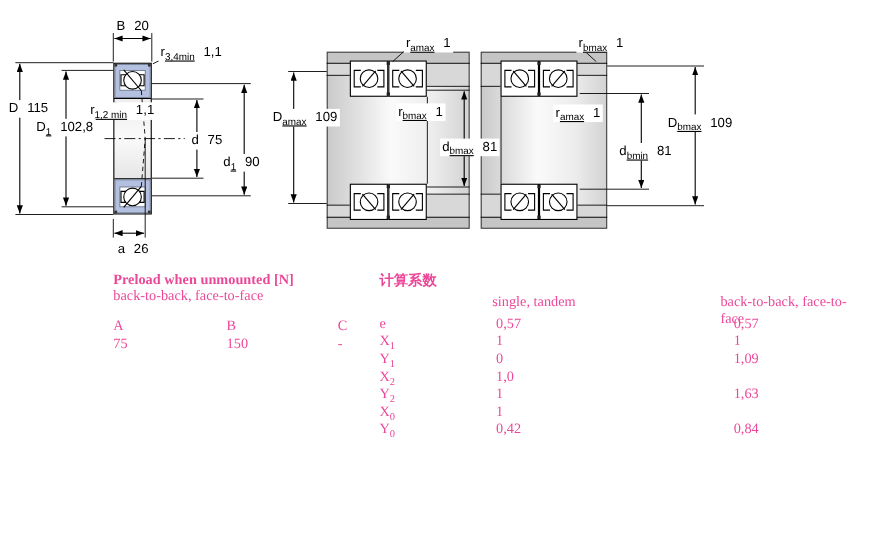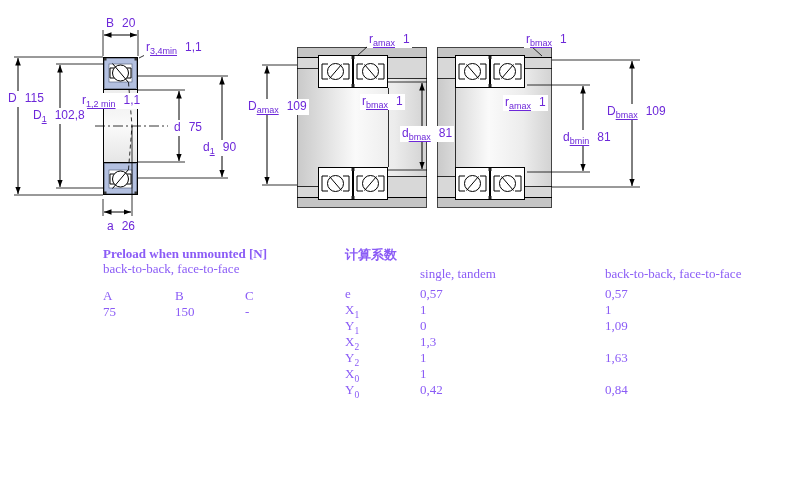--- a/index.html
+++ b/index.html
@@ -1,26 +1,26 @@
 <!DOCTYPE html>
 <html><head>
 <meta charset="utf-8">
 <style>
   html,body{margin:0;padding:0;}
   body{width:800px;height:500px;background:#fff;position:relative;overflow:hidden;
        font-family:"Liberation Sans",sans-serif;}
   #drawing{position:absolute;left:0;top:0;}
-  .dim{position:absolute;font-size:12px;color:#6d28d9;background:#fff;padding:0 2px;
+  .dim{position:absolute;font-size:12px;color:#000000;background:#fff;padding:0 2px;
        white-space:nowrap;line-height:14px;}
   .dim sub{font-size:9px;line-height:9px;text-decoration:underline;}
   .dim .val{margin-left:8px;}
-  .tbl{position:absolute;font-family:"Liberation Serif",serif;font-size:13px;color:#8b5cf6;}
+  .tbl{position:absolute;font-family:"Liberation Serif",serif;font-size:13px;color:#ec4899;}
   .t-title{font-weight:bold;font-size:13px;height:15px;}
   .t-sub{height:15px;}
-  .t-row{display:flex;height:16px;align-items:flex-start;}
+  .t-row{display:flex;height:16px;align-items:flex-start;gap:31px;}
   .t-row span{display:inline-block;}
   .f-label{width:75px;}
   .f-c1{width:185px;}
   .p-c0{width:72px;}
   .p-c1{width:70px;}
   .t-row sub{font-size:9.5px;}
 </style>
 </head>
 <body>
 
@@ -234,21 +234,21 @@
     <span class="f-c1">1</span>
     <span>1</span>
   </div>
   <div class="t-row">
     <span class="f-label"><span>Y</span><sub>1</sub></span>
     <span class="f-c1">0</span>
     <span>1,09</span>
   </div>
   <div class="t-row">
     <span class="f-label"><span>X</span><sub>2</sub></span>
-    <span>1,3</span>
+    <span>1,0</span>
   </div>
   <div class="t-row">
     <span class="f-label"><span>Y</span><sub>2</sub></span>
     <span class="f-c1">1</span>
     <span>1,63</span>
   </div>
   <div class="t-row">
     <span class="f-label"><span>X</span><sub>0</sub></span>
     <span>1</span>
   </div>

